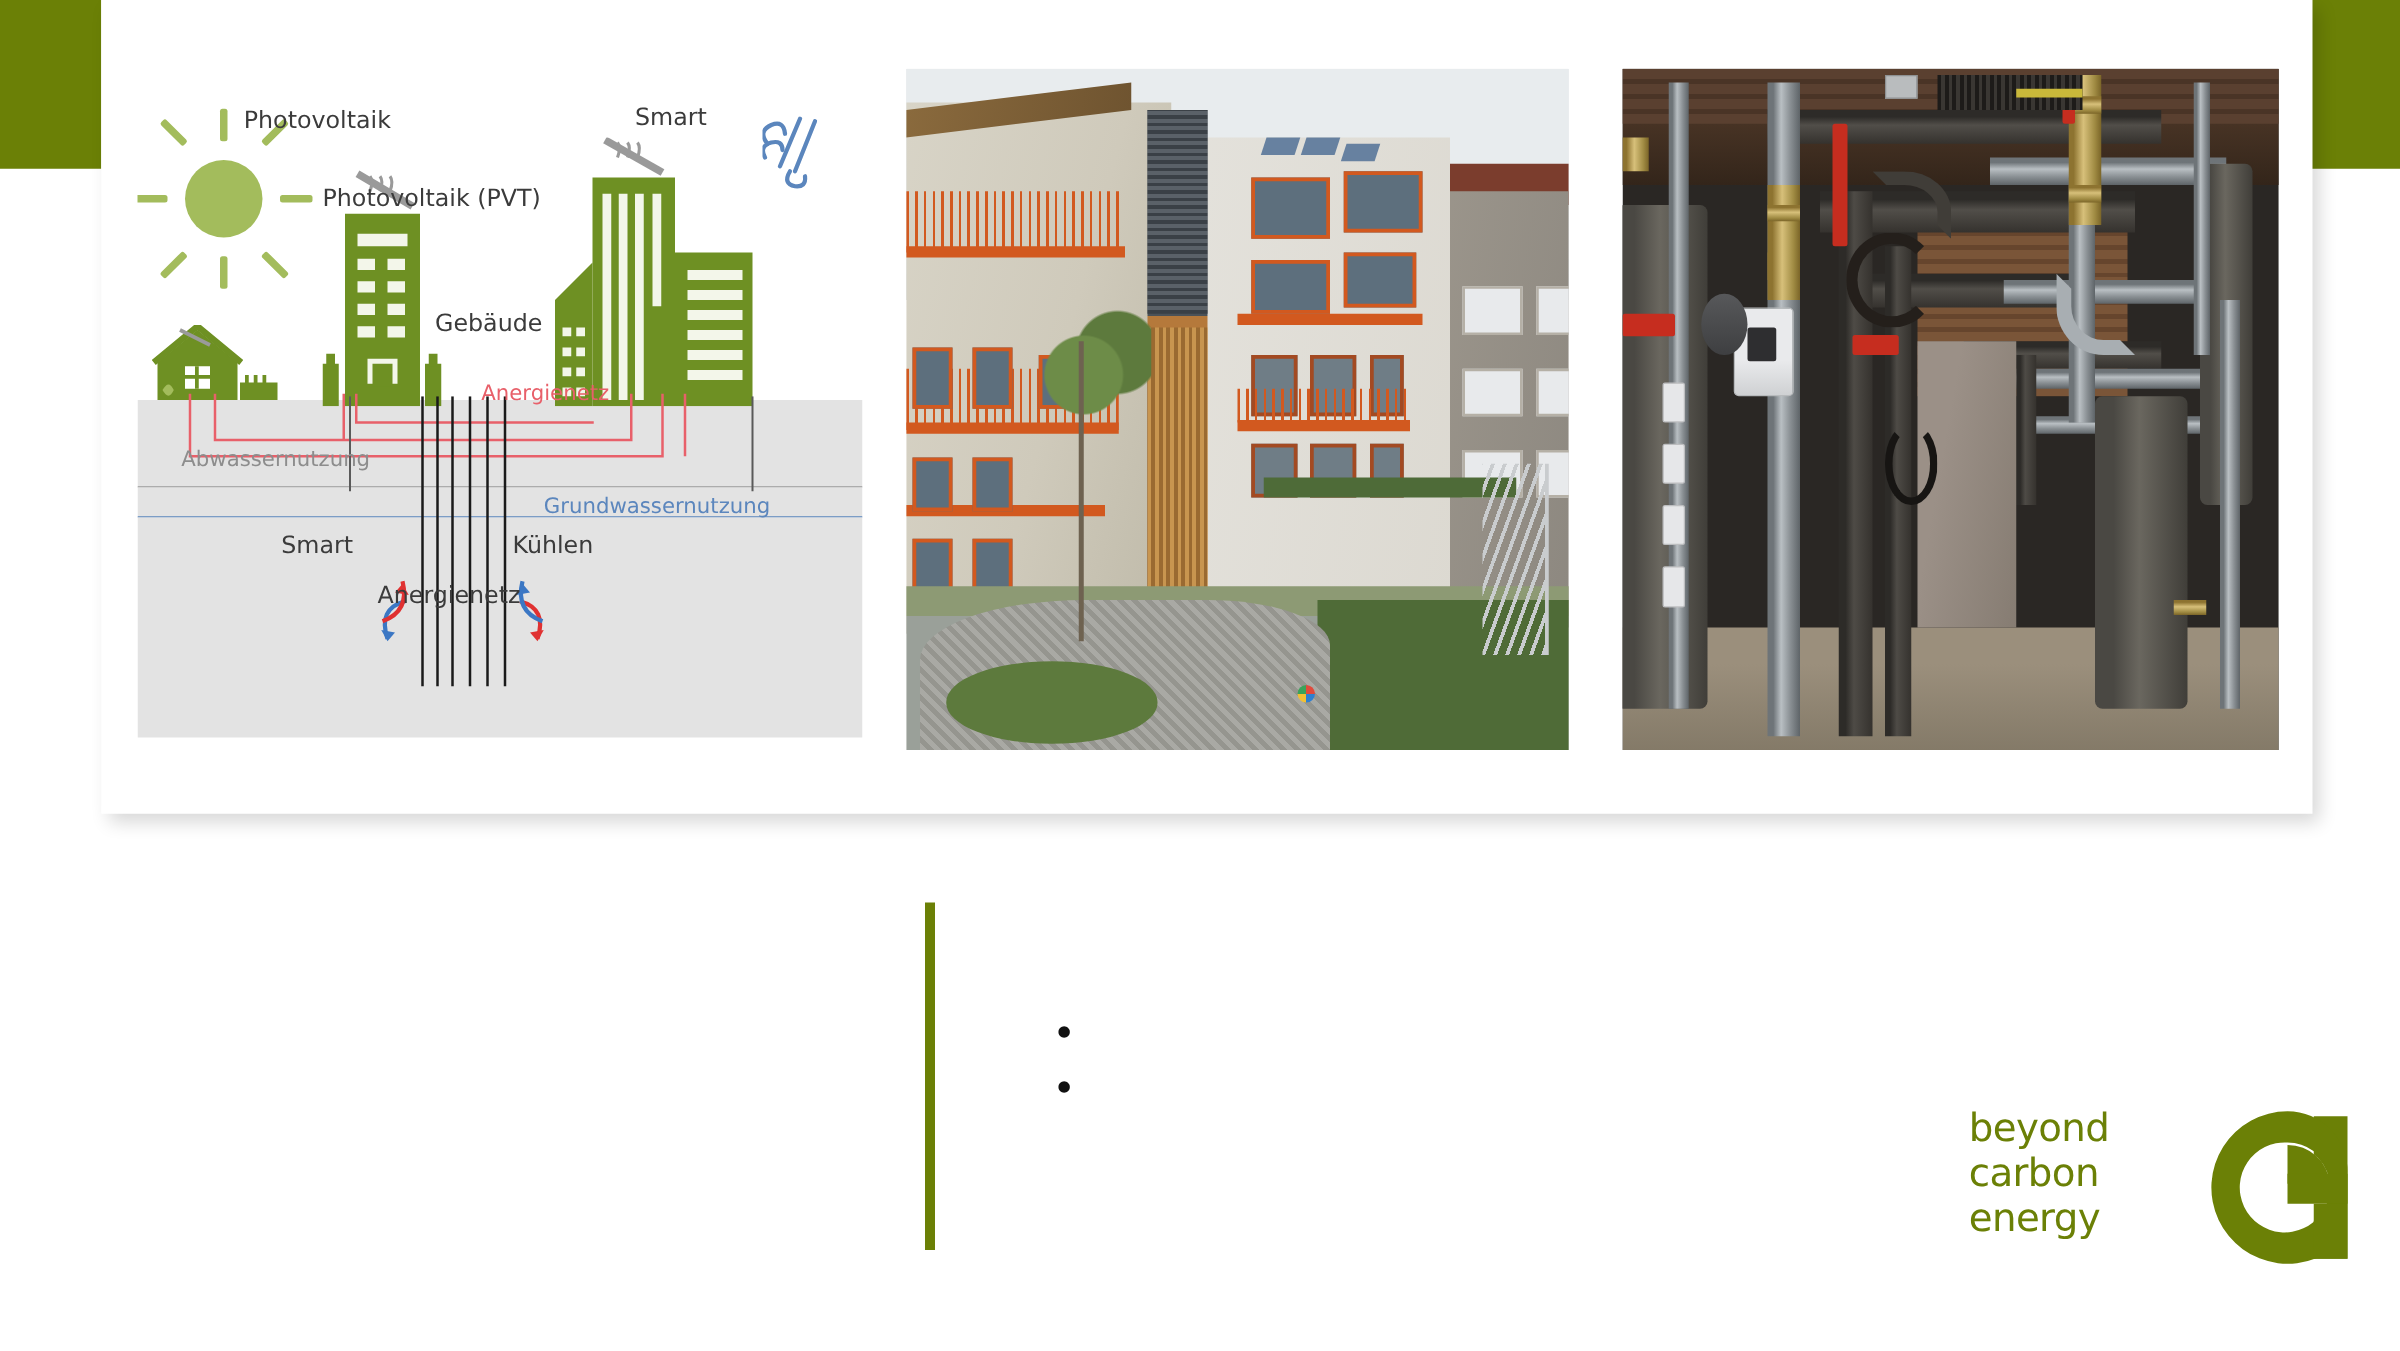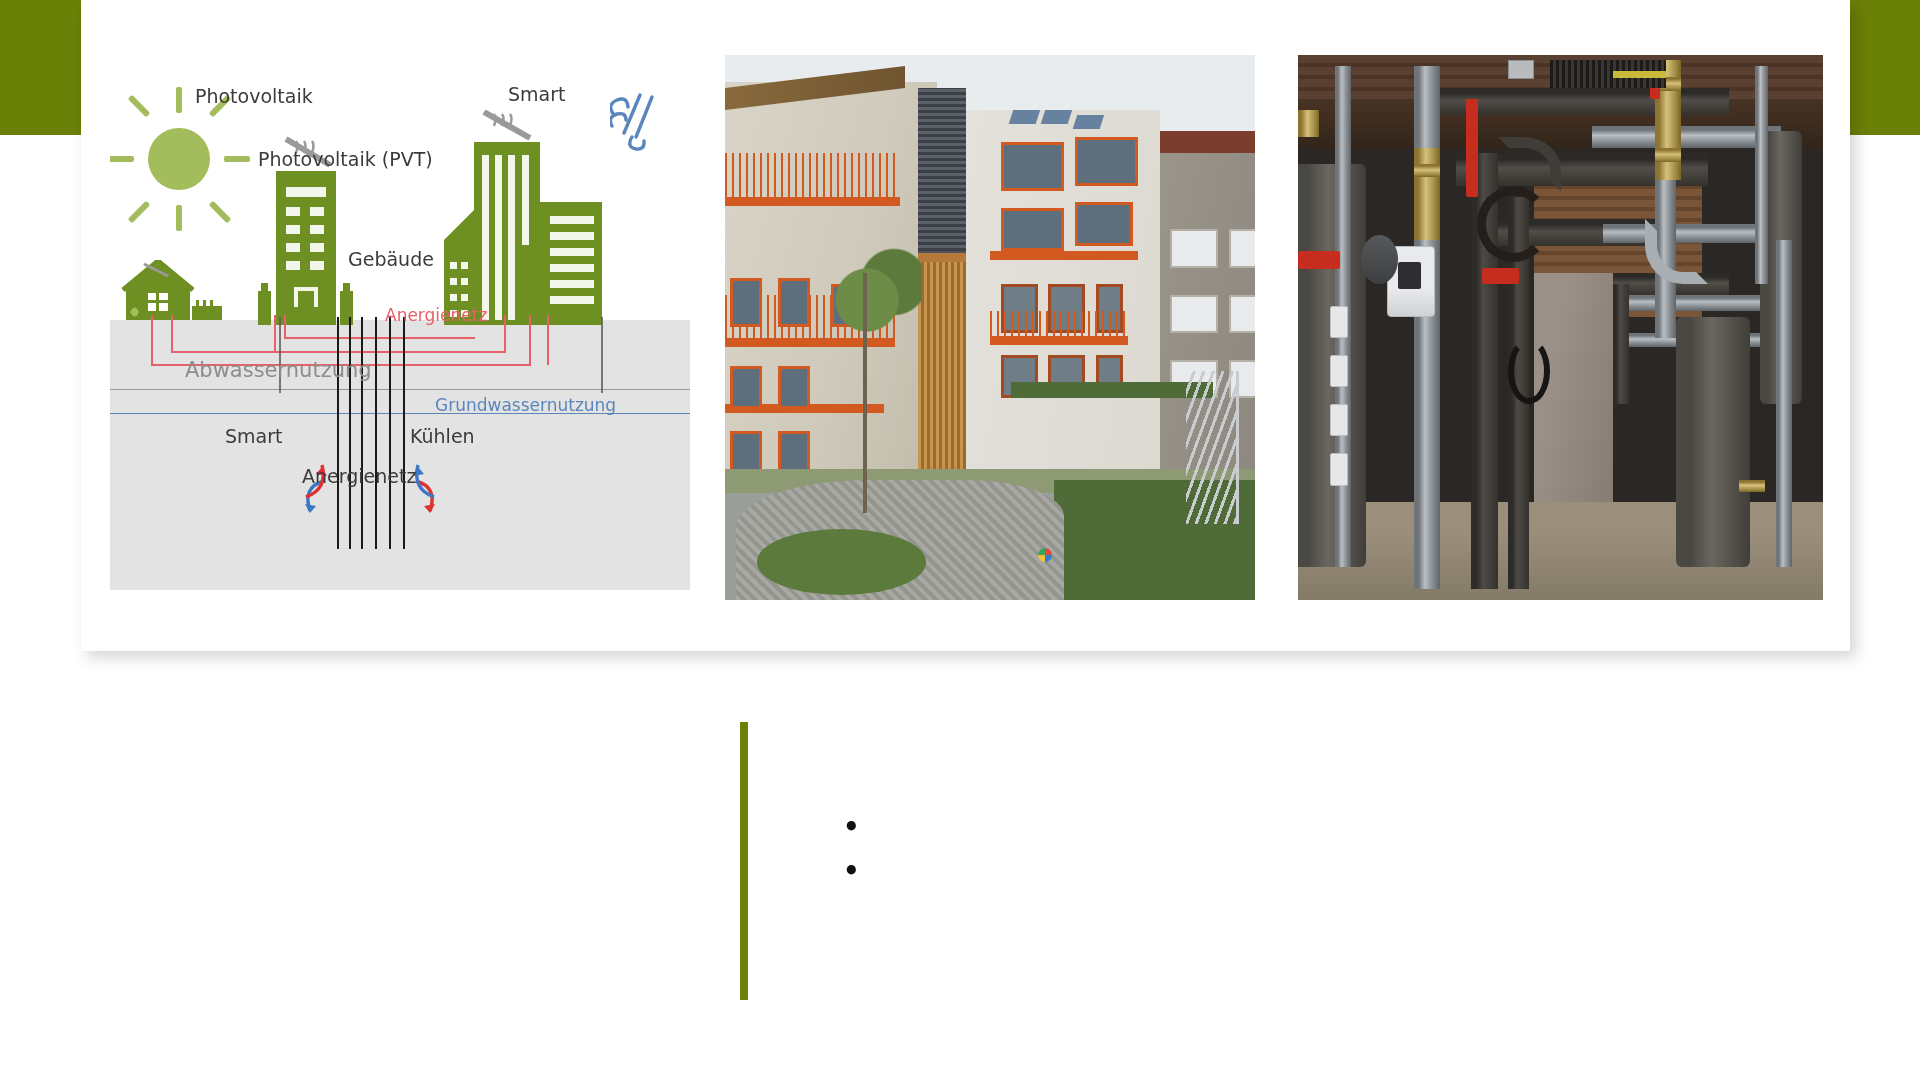--- a/index.html
+++ b/index.html
@@ -29,21 +29,21 @@
     background: #ffffff; overflow: hidden;
   }
   .ig-label {
     position: absolute; color: #3b3b3b; font-size: 19px;
     font-family: "DejaVu Sans", sans-serif; white-space: nowrap;
   }
   .lbl-pv    { left: 85px;  top: 30px; }
   .lbl-st    { left: 148px; top: 93px; }
   .lbl-geb   { left: 238px; top: 193px; }
   .lbl-luft  { left: 398px; top: 28px; }
-  .lbl-abw   { left: 35px;  top: 303px; color:#8d8d8d; font-size:21px;margin-left:40px; }
+  .lbl-abw   { left: 35px;  top: 303px; color:#8d8d8d; font-size:17px; }
   .lbl-gw    { left: 325px; top: 340px; color:#5b86bd; font-size:17px; }
   .lbl-aner  { left: 275px; top: 250px; color:#e8606a; font-size:17px; }
   .lbl-heiz  { left: 115px; top: 370px; }
   .lbl-kueh  { left: 300px; top: 370px; }
   .lbl-geo   { left: 192px; top: 410px; }
 
   
   .ground-upper {
     position:absolute; left:0; top:265px; width:580px; height:70px; background:#e3e3e3;
     border-bottom:1.6px solid #9a9a9a;
@@ -538,14 +538,32 @@
     <ul class="tb-list">
       <li class="tb-li">
         <span class="tb-bullet">•</span>
       </li>
       <li class="tb-li">
         <span class="tb-bullet">•</span>
       </li>
     </ul>
   </div>
 
+  <div class="logo">
+    <div class="logo-words">
+      <div>beyond</div>
+      <div>carbon</div>
+      <div>energy</div>
+    </div>
+    <svg class="logo-mark" viewBox="0 0 130 130">
+      <path d="M113 8 L113 122 L86 122 L86 8 Z" fill="#6B8006"></path>
+      <path d="M65 4 A61 61 0 1 0 112 104 L92 86 A36 36 0 1 1 65 29
+               A36 36 0 0 1 99 54 L65 54 L65 78 L113 78 L113 54
+               A48 48 0 0 0 65 4 Z" fill="#6B8006"></path>
+      <circle cx="65" cy="65" r="34" fill="#ffffff"></circle>
+      <path d="M65 31 A34 34 0 0 1 99 62 L65 62 Z" fill="#6B8006"></path>
+      <rect x="65" y="54" width="48" height="24" fill="#6B8006"></rect>
+      <path d="M113 78 L113 122 L86 122 L86 78 Z" fill="#6B8006"></path>
+      <path d="M99 86 A36 36 0 1 1 99 44" fill="none" stroke="#6B8006" stroke-width="0"></path>
+    </svg>
+  </div>
 
 </div>
 
 </body></html>

